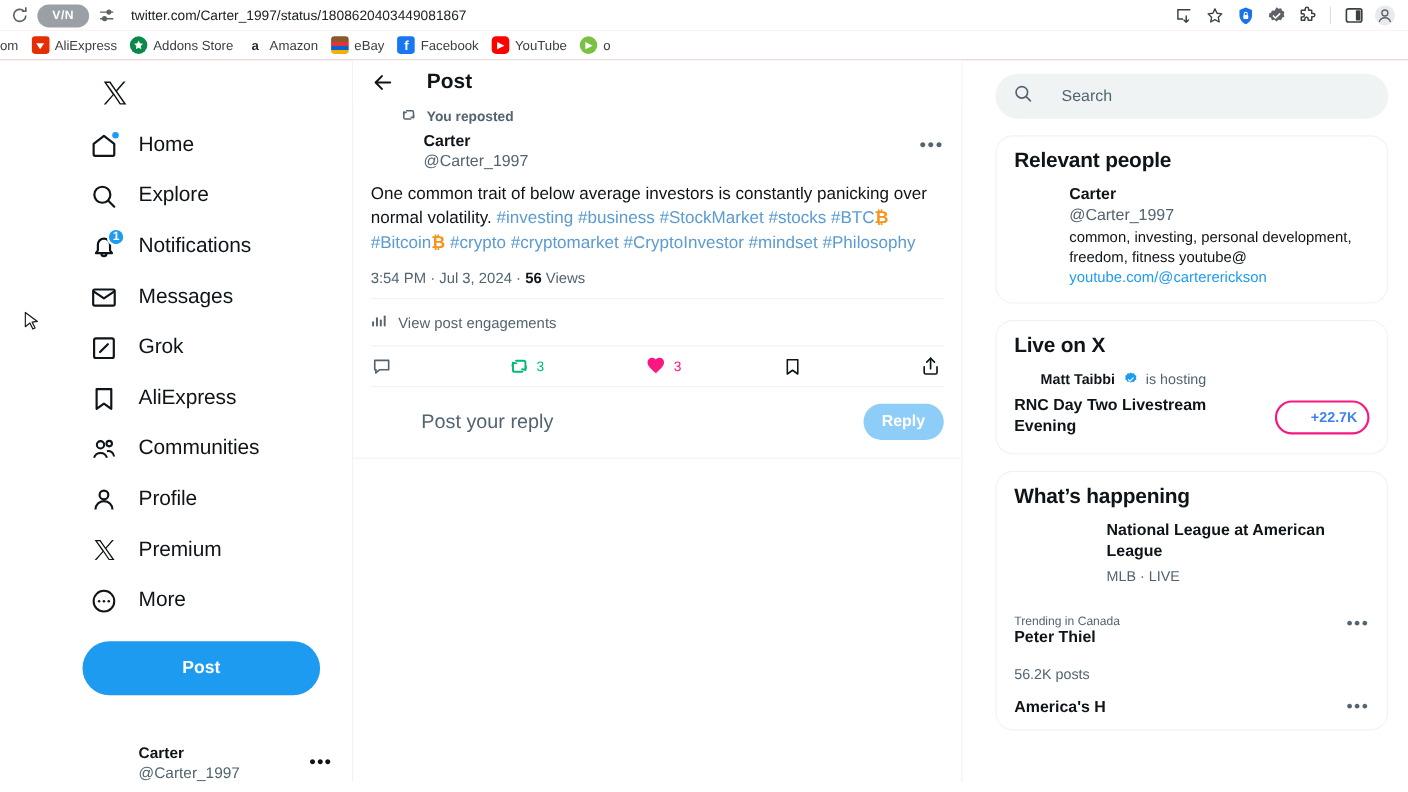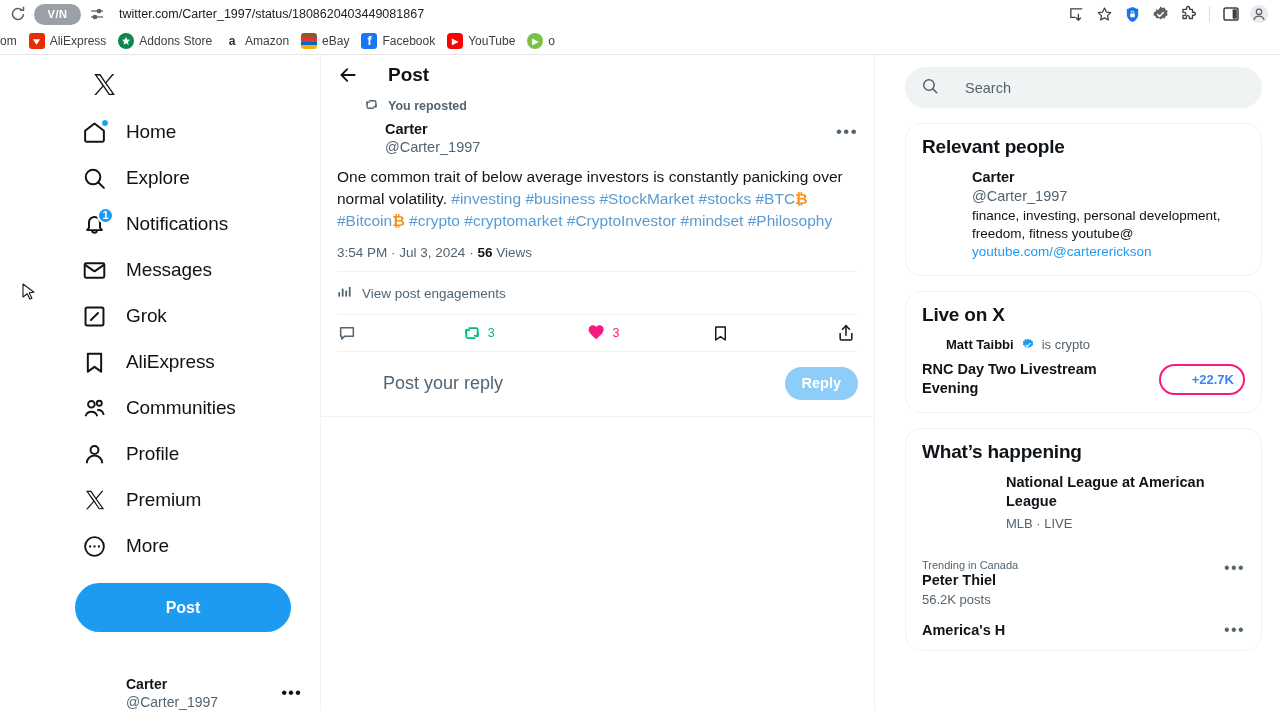--- a/index.html
+++ b/index.html
@@ -195,21 +195,21 @@
   .trend-news { display: flex; gap: 14px; padding: 0 16px 14px 16px; }
   .tn-thumb { width: 70px; height: 70px; border-radius: 10px; flex: none; overflow: hidden; }
   .tn-body { flex: 1; min-width: 0; }
   .tn-title { font-size: 14.5px; font-weight: 700; color: #0f1419; line-height: 19px; }
   .tn-sub { font-size: 13px; color: #536471; margin-top: 5px; }
   .trend {
     padding: 2px 16px 12px 16px; position: relative;
   }
   .tr-cat { font-size: 11px; color: #536471; }
   .tr-name { font-size: 14.5px; font-weight: 700; color: #0f1419; margin-top: 1px; }
-  .tr-count { font-size: 13px; color: #536471; margin-top: 4px; }
+  .tr-count { font-size: 13px; color: #536471; margin-top: 17px; }
   .tr-dots { position: absolute; right: 16px; top: 2px; color: #536471;
              font-size: 16px; letter-spacing: 1.4px; }
 
   
   .ph-carter {
     width: 100%; height: 100%;
     background:
       radial-gradient(circle at 52% 34%, #e8cdb6 0 12%, transparent 13%),
       linear-gradient(180deg, #f3f2f0 0 42%, #d9d8d6 42% 72%, #3a3a3c 72% 100%),
       linear-gradient(90deg, #6e6b67 0 26%, #bdbbb8 26% 74%, #6e6b67 74% 100%);
@@ -596,39 +596,39 @@
     </div>
 
     <div class="card">
       <div class="card-title">Relevant people</div>
       <div class="person">
         <span class="p-av"><span class="ph-carter"></span></span>
         <span class="p-body">
           <div class="p-name">Carter</div>
           <div class="p-handle">@Carter_1997</div>
           <div class="p-bio">
-            <span>finance, investing, personal development, freedom, fitness youtube@</span>
+            <span>common, investing, personal development, freedom, fitness youtube@</span>
             <span class="p-link">youtube.com/@cartererickson</span>
           </div>
         </span>
       </div>
     </div>
 
     <div class="card">
       <div class="card-title">Live on X</div>
       <div class="live-host">
         <span class="lh-av"><span class="ph-taibbi"></span></span>
         <span class="lh-name">Matt Taibbi</span>
         <span class="verif">
           <svg width="14" height="14" viewBox="0 0 22 22">
               <path d="M11 1l2.1 1.6 2.6-.4 1 2.5 2.4 1.1-.7 2.6.7 2.6-2.4 1.1-1 2.5-2.6-.4L11 15.6 8.9 14l-2.6.4-1-2.5-2.4-1.1.7-2.6-.7-2.6 2.4-1.1 1-2.5 2.6.4z" fill="#1d9bf0"></path>
               <path d="M7.6 11.1l2.3 2.3 4.5-4.8" stroke="#fff" stroke-width="1.7" fill="none" stroke-linecap="round" stroke-linejoin="round"></path>
             </svg>
         </span>
-        <span class="lh-sub">is crypto</span>
+        <span class="lh-sub">is hosting</span>
       </div>
       <div class="live-row">
         <span class="live-title">RNC Day Two Livestream Evening</span>
         <span class="live-pill">
           <span class="lp-av"><span class="ph-taibbi"></span></span>
           <span class="lp-count">+22.7K</span>
         </span>
       </div>
     </div>
 

